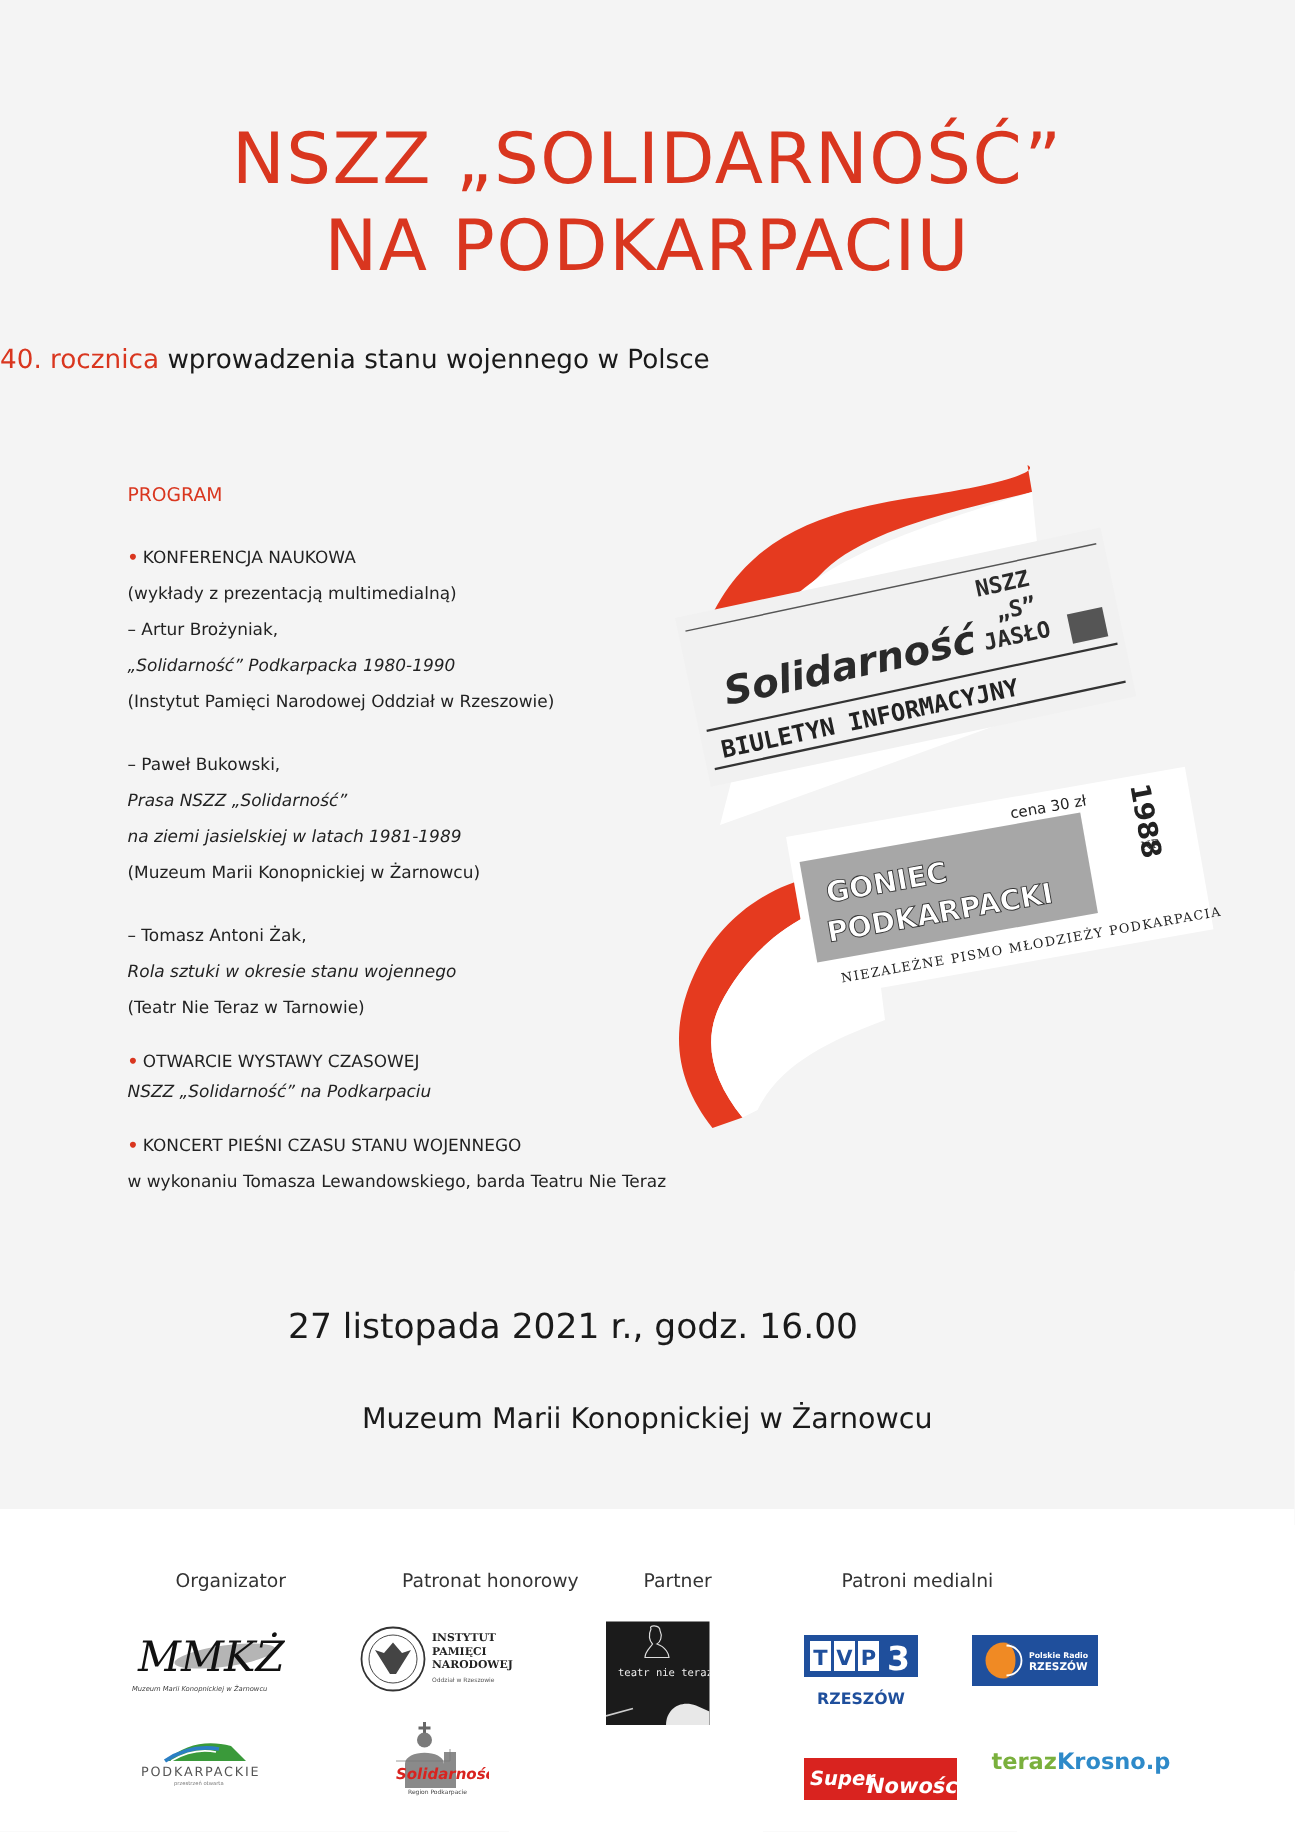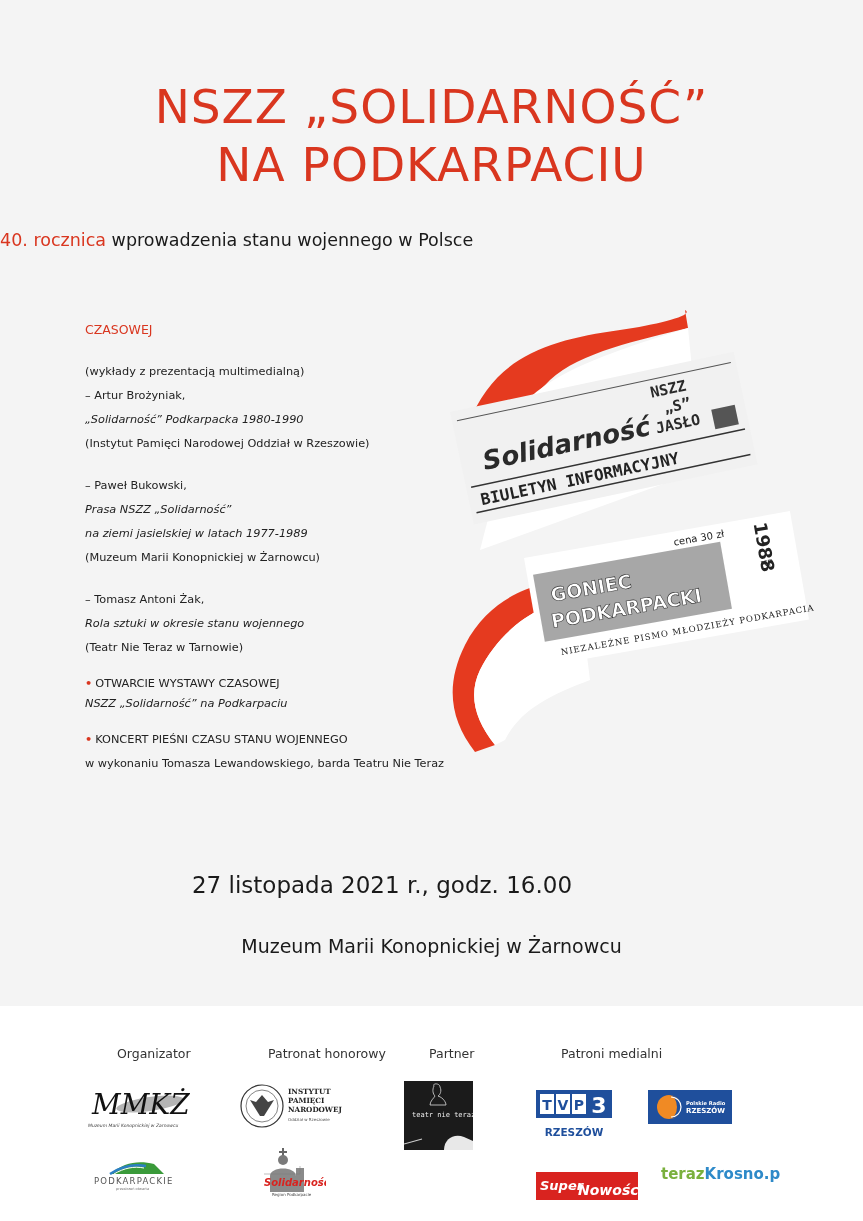--- a/index.html
+++ b/index.html
@@ -62,32 +62,33 @@
 
 <div class="title">
   <div>NSZZ „SOLIDARNOŚĆ”</div>
   <div>NA PODKARPACIU</div>
 </div>
 <div class="subtitle">
   <span class="accent">40. rocznica</span><span> wprowadzenia stanu wojennego w Polsce</span>
 </div>
 
 <div class="program">
-  <div class="heading">CZASOWEJ</div>
-
+  <div class="heading">PROGRAM</div>
+
+  <div class="line"><span class="bullet">•</span><span>KONFERENCJA NAUKOWA</span></div>
   <div class="line">(wykłady z prezentacją multimedialną)</div>
 
   <div class="line">– Artur Brożyniak,</div>
   <div class="line it">„Solidarność” Podkarpacka 1980-1990</div>
   <div class="line">(Instytut Pamięci Narodowej Oddział w Rzeszowie)</div>
   <div class="gap"></div>
 
   <div class="line">– Paweł Bukowski,</div>
   <div class="line it">Prasa NSZZ „Solidarność”</div>
-  <div class="line it">na ziemi jasielskiej w latach 1977-1989</div>
+  <div class="line it">na ziemi jasielskiej w latach 1981-1989</div>
   <div class="line">(Muzeum Marii Konopnickiej w Żarnowcu)</div>
   <div class="gap"></div>
 
   <div class="line">– Tomasz Antoni Żak,</div>
   <div class="line it">Rola sztuki w okresie stanu wojennego</div>
   <div class="line">(Teatr Nie Teraz w Tarnowie)</div>
   <div class="gap-sm"></div>
 
   <div class="line" style="line-height:20px"><span class="bullet">•</span><span>OTWARCIE WYSTAWY CZASOWEJ</span></div>
   <div class="line it" style="line-height:20px">NSZZ „Solidarność” na Podkarpaciu</div>

